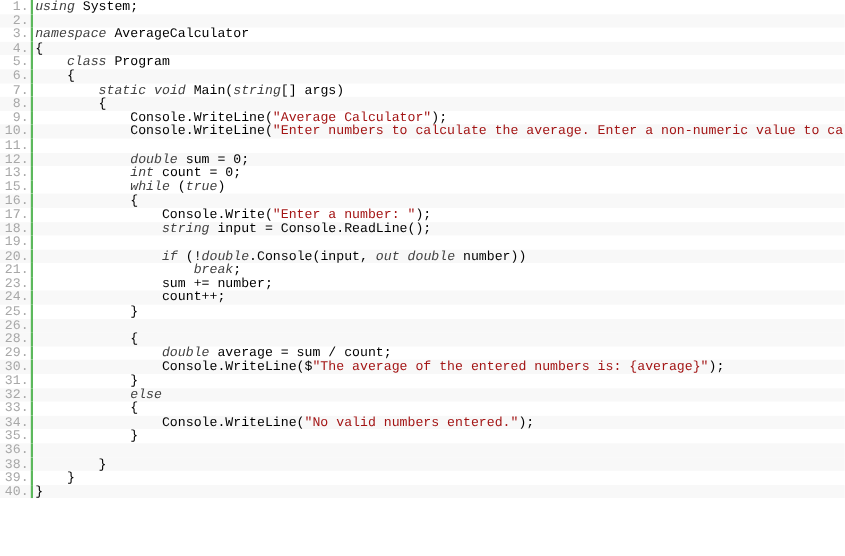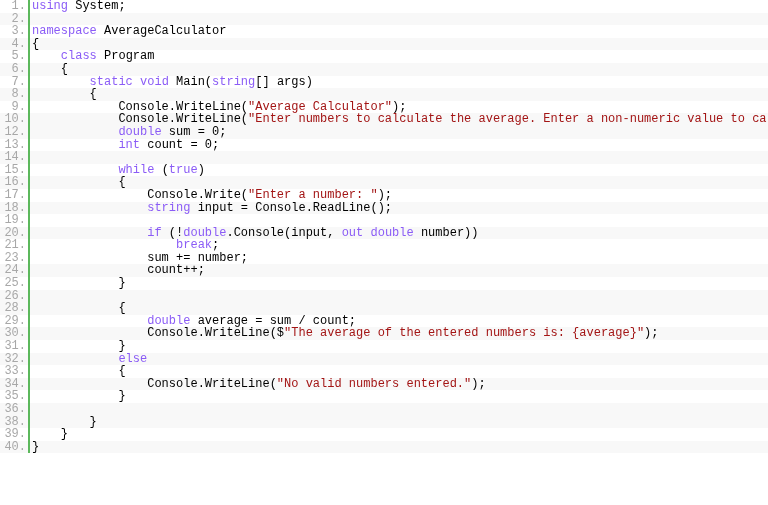--- a/index.html
+++ b/index.html
@@ -29,40 +29,40 @@
     padding-right: 2px;
     color: #a8a8a8;
     border-right: 2px solid #5cb85c;
     flex-shrink: 0;
     user-select: none;
   }
   .code {
     padding-left: 2px;
     flex: 1;
   }
-  .kw { color: #8b5cf6; }
+  .kw { color: #404040; font-style: italic; }
   .str { color: #a31515; }
 </style>
 </head>
 <body>
 
 <div class="code-container" id="code-root">
     <div class="line"><div class="gutter">1.</div><div class="code"><span class="kw">using</span><span> System;</span></div></div>
     <div class="line alt"><div class="gutter">2.</div><div class="code"></div></div>
     <div class="line"><div class="gutter">3.</div><div class="code"><span class="kw">namespace</span><span> AverageCalculator</span></div></div>
     <div class="line alt"><div class="gutter">4.</div><div class="code"><span>{</span></div></div>
     <div class="line"><div class="gutter">5.</div><div class="code"><span>    </span><span class="kw">class</span><span> Program</span></div></div>
     <div class="line alt"><div class="gutter">6.</div><div class="code"><span>    {</span></div></div>
     <div class="line"><div class="gutter">7.</div><div class="code"><span>        </span><span class="kw">static</span><span> </span><span class="kw">void</span><span> Main(</span><span class="kw">string</span><span>[] args)</span></div></div>
     <div class="line alt"><div class="gutter">8.</div><div class="code"><span>        {</span></div></div>
     <div class="line"><div class="gutter">9.</div><div class="code"><span>            Console.WriteLine(</span><span class="str">"Average Calculator"</span><span>);</span></div></div>
     <div class="line alt"><div class="gutter">10.</div><div class="code"><span>            Console.WriteLine(</span><span class="str">"Enter numbers to calculate the average. Enter a non-numeric value to calculate the result."</span></div></div>
+    <div class="line"><div class="gutter">11.</div><div class="code"></div></div>
     <div class="line alt"><div class="gutter">12.</div><div class="code"><span>            </span><span class="kw">double</span><span> sum = 0;</span></div></div>
     <div class="line"><div class="gutter">13.</div><div class="code"><span>            </span><span class="kw">int</span><span> count = 0;</span></div></div>
-    <div class="line alt"><div class="gutter">14.</div><div class="code"></div></div>
     <div class="line"><div class="gutter">15.</div><div class="code"><span>            </span><span class="kw">while</span><span> (</span><span class="kw">true</span><span>)</span></div></div>
     <div class="line alt"><div class="gutter">16.</div><div class="code"><span>            {</span></div></div>
     <div class="line"><div class="gutter">17.</div><div class="code"><span>                Console.Write(</span><span class="str">"Enter a number: "</span><span>);</span></div></div>
     <div class="line alt"><div class="gutter">18.</div><div class="code"><span>                </span><span class="kw">string</span><span> input = Console.ReadLine();</span></div></div>
     <div class="line"><div class="gutter">19.</div><div class="code"></div></div>
     <div class="line alt"><div class="gutter">20.</div><div class="code"><span>                </span><span class="kw">if</span><span> (!</span><span class="kw">double</span><span>.Console(input, </span><span class="kw">out</span><span> </span><span class="kw">double</span><span> number))</span></div></div>
     <div class="line"><div class="gutter">21.</div><div class="code"><span>                    </span><span class="kw">break</span><span>;</span></div></div>
     <div class="line"><div class="gutter">23.</div><div class="code"><span>                sum += number;</span></div></div>
     <div class="line alt"><div class="gutter">24.</div><div class="code"><span>                count++;</span></div></div>
     <div class="line"><div class="gutter">25.</div><div class="code"><span>            }</span></div></div>

